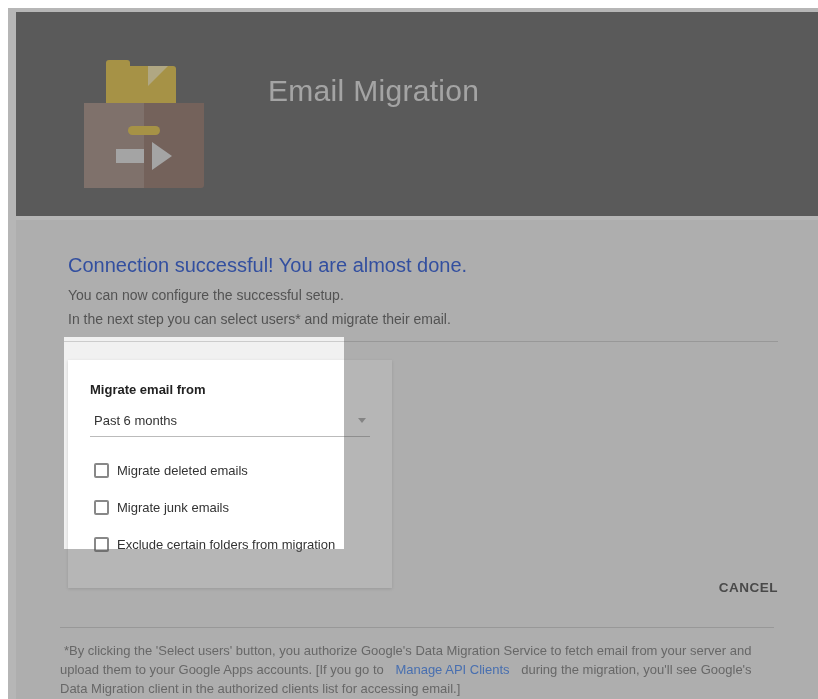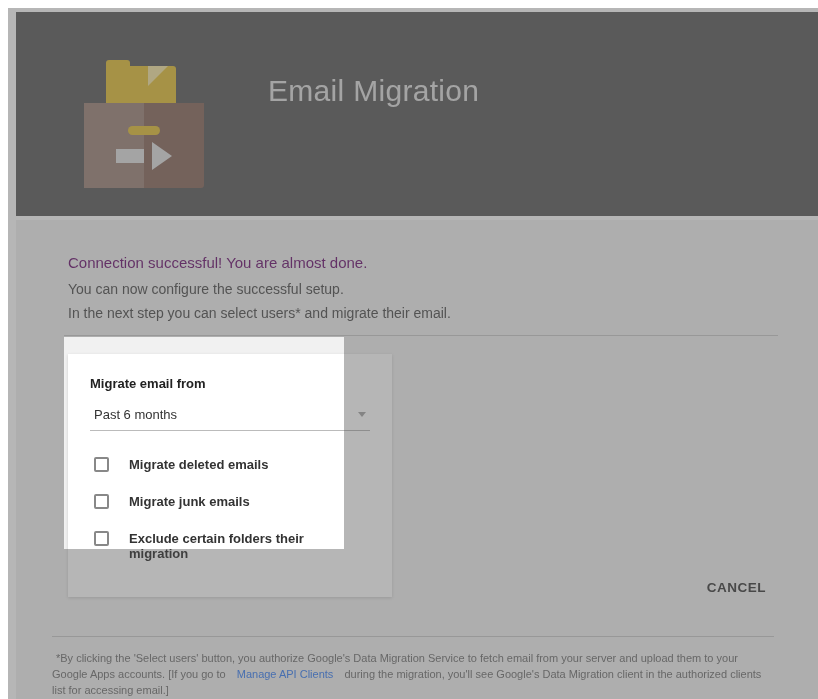--- a/index.html
+++ b/index.html
@@ -42,22 +42,22 @@
       margin-top: 26px;
       letter-spacing: 0.3px;
     }
     .content {
       background: #f1f1f1;
       padding: 30px 48px 20px 48px;
       position: relative;
       height: 495px;
     }
     .status-line {
-      font-size: 15px;
-      color: #701a75;
+      font-size: 20px;
+      color: #1d4ed8;
       margin-bottom: 10px;
     }
     .info-line {
       font-size: 14px;
       color: #555;
       margin-bottom: 8px;
     }
     .divider {
       border: none;
       border-top: 1px solid #ccc;
@@ -93,24 +93,22 @@
     .caret {
       width: 0;
       height: 0;
       border-left: 4px solid transparent;
       border-right: 4px solid transparent;
       border-top: 5px solid #aaa;
     }
     .checkbox-row {
       display: flex;
       align-items: flex-start;
-      gap: 12px;
       margin-bottom: 14px;
       cursor: pointer;
-      font-weight: bold;
     }
     .checkbox-box {
       width: 15px;
       height: 15px;
       border: 2px solid #888;
       border-radius: 2px;
       flex-shrink: 0;
     }
     .checkbox-label {
       font-size: 13px;
@@ -122,21 +120,21 @@
       color: #999;
       border: none;
       border-bottom: 1px solid #ccc;
       padding: 2px 0;
       width: 200px;
       display: block;
       background: transparent;
     }
     .actions {
       position: absolute;
-      right: 52px;
+      right: 40px;
       bottom: 112px;
       display: flex;
       gap: 32px;
       align-items: flex-end;
     }
     .btn-cancel {
       font-size: 13.5px;
       font-weight: bold;
       color: #444;
       letter-spacing: 0.5px;
@@ -150,25 +148,25 @@
       color: #4285f4;
       letter-spacing: 0.5px;
       cursor: pointer;
       background: #fff;
       border: 1px solid #ddd;
       padding: 8px 12px;
     }
     .footer {
       position: absolute;
       bottom: 12px;
-      left: 32px;
+      left: 40px;
       right: 48px;
       border-top: 1px solid #ccc;
       padding-top: 14px;
-      font-size: 11px;
+      font-size: 13px;
       color: #777;
       line-height: 1.45;
     }
     .footer a {
       color: #4285f4;
       text-decoration: none;
     }
     .highlight-cutout {
       position: absolute;
       left: 48px;
@@ -293,21 +291,21 @@
         <span class="checkbox-label">Migrate deleted emails</span>
       </div>
 
       <div class="checkbox-row">
         <span class="checkbox-box"></span>
         <span class="checkbox-label">Migrate junk emails</span>
       </div>
 
       <div class="checkbox-row" style="margin-bottom:6px">
         <span class="checkbox-box"></span>
-        <span class="checkbox-label">Exclude certain folders their migration</span>
+        <span class="checkbox-label">Exclude certain folders from migration</span>
       </div>
     </div>
 
     <div class="actions">
       <button class="btn-cancel">CANCEL</button>
     </div>
 
     <div class="footer">
       <span>*By clicking the 'Select users' button, you authorize Google's Data Migration Service to fetch email from your server and upload them to your Google Apps accounts. [If you go to </span><a href="#">Manage API Clients</a><span> during the migration, you'll see Google's Data Migration client in the authorized clients list for accessing email.]</span>
     </div>

